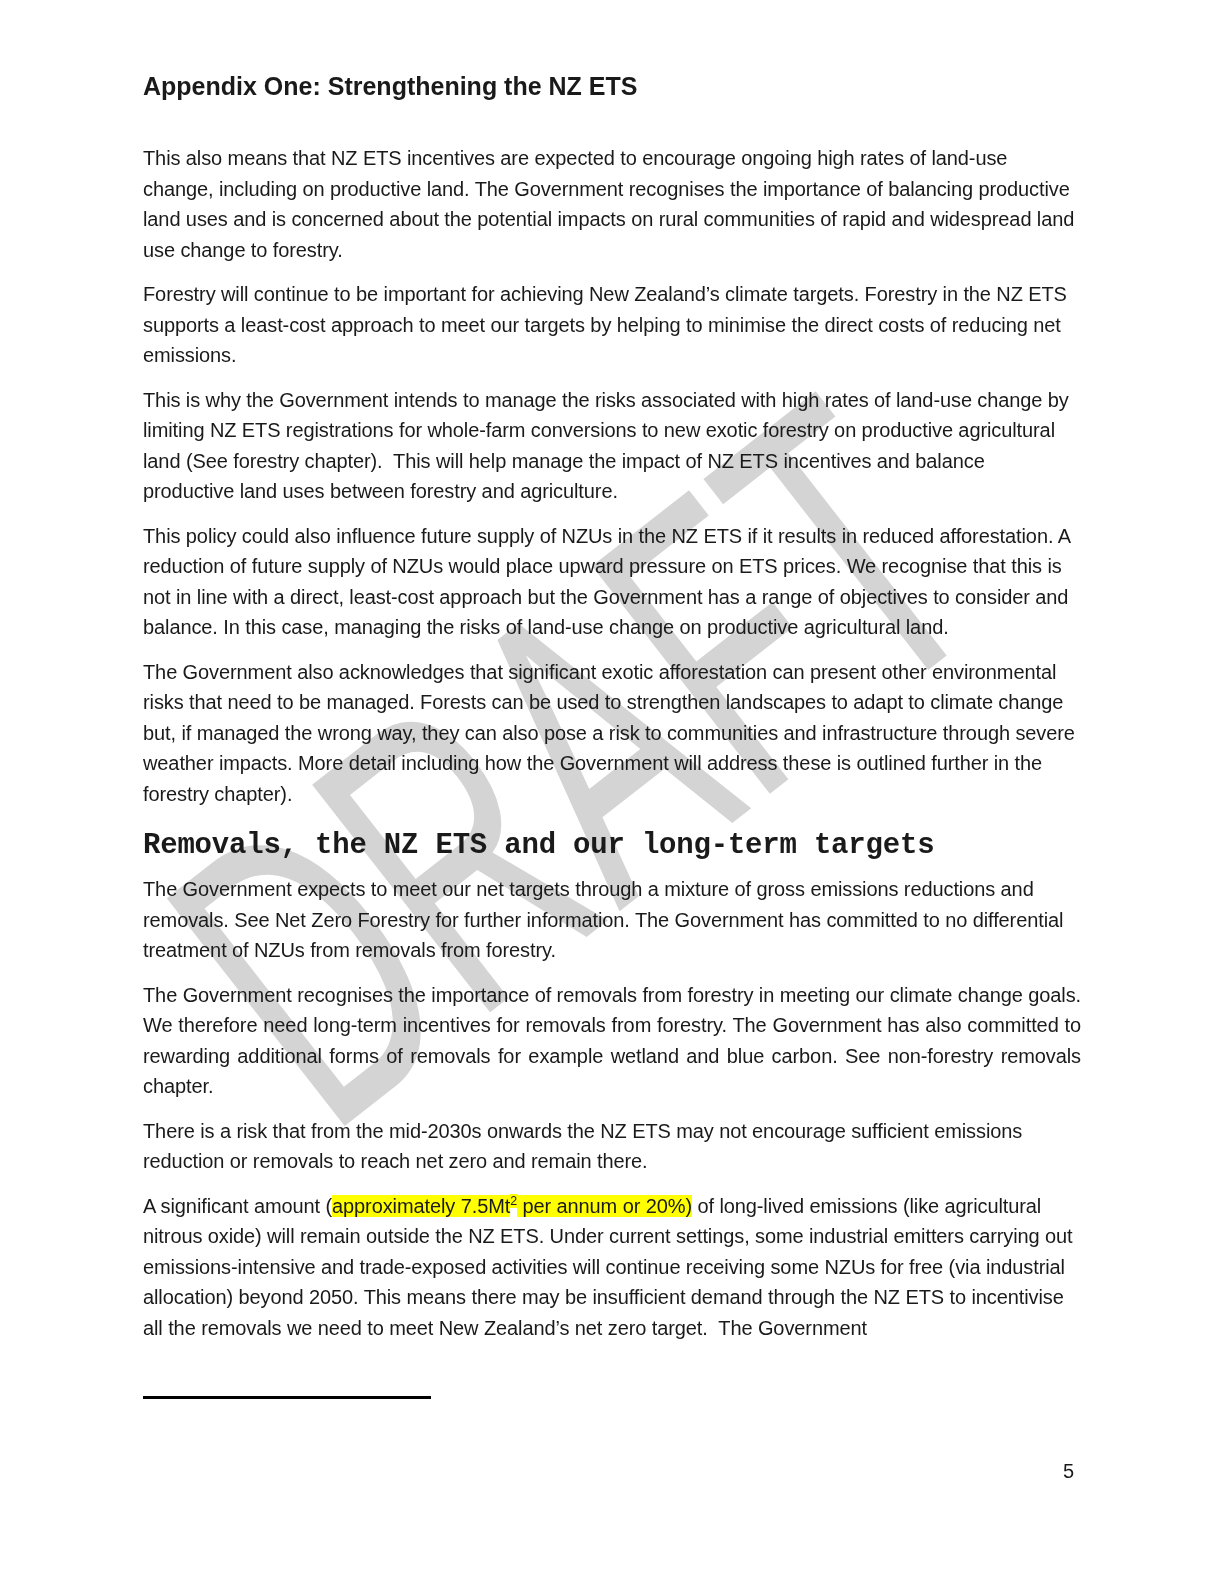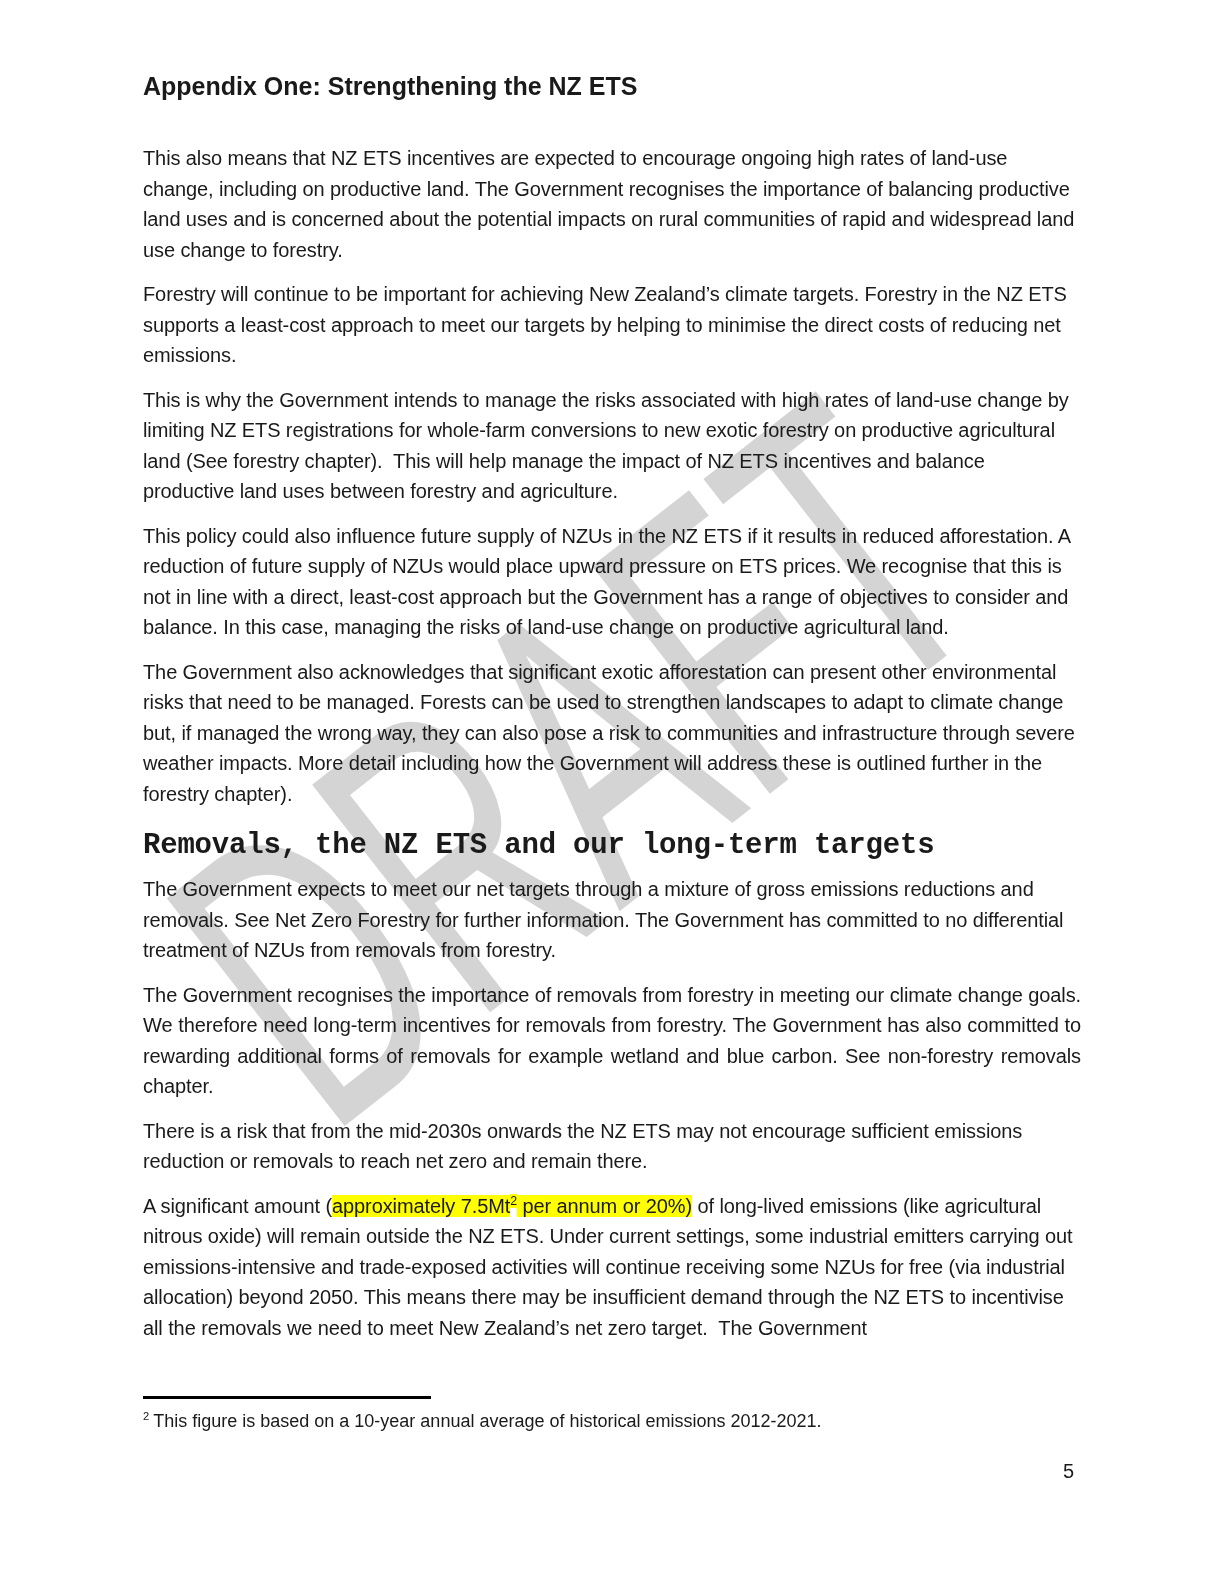--- a/index.html
+++ b/index.html
@@ -99,19 +99,16 @@
         <h2 class="section-heading">Removals, the NZ ETS and our long-term targets</h2>
         <p class="body-para"><span>The Government expects to meet our net targets through a mixture of gross emissions reductions and removals. </span><span class="bold">See Net Zero Forestry</span><span> for further information. The Government has committed to no differential treatment of NZUs from removals from forestry.</span></p>
         <p class="body-para justify"><span>The Government recognises the importance of removals from forestry in meeting our climate change goals. We therefore need long-term incentives for removals from forestry. The Government has also committed to rewarding additional forms of removals for example wetland and blue carbon. See </span><span class="bold">non-forestry removals chapter</span><span>.</span></p>
         <p class="body-para"><span>There is a risk that from the mid-2030s onwards the NZ ETS may not encourage sufficient emissions reduction or removals to reach net zero and remain there.</span></p>
         <p class="body-para"><span>A significant amount (</span><span class="hl">approximately 7.5Mt</span><sup class="fn-ref hl">2</sup><span class="hl"> per annum or 20%)</span><span> of </span><span class="bold">long-lived emissions</span><span> (like agricultural nitrous oxide) will remain outside the NZ ETS. Under current settings, some industrial emitters carrying out emissions-intensive and trade-exposed activities will continue receiving some NZUs for free (via industrial allocation) beyond 2050. This means there may be insufficient demand through the NZ ETS to incentivise all the removals we need to meet New Zealand’s net zero target.&nbsp; The Government</span></p>
       </div>
   </div>
 
   <div class="footnote-rule"></div>
 
-  <div class="footnote">
-    <sup>2</sup><span>This figure is based on a 10-year annual average of historical emissions 2012-2021.</span>
-  </div>
 
   <div class="page-number">5</div>
 
 </div>
 
 </body></html>

